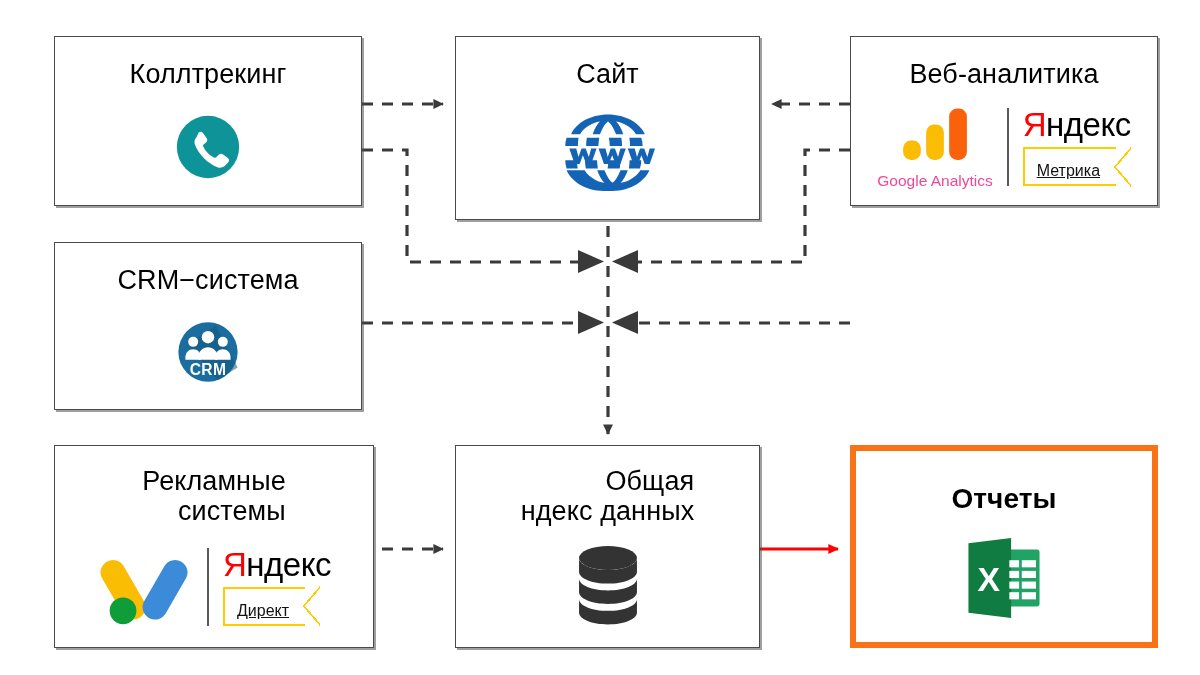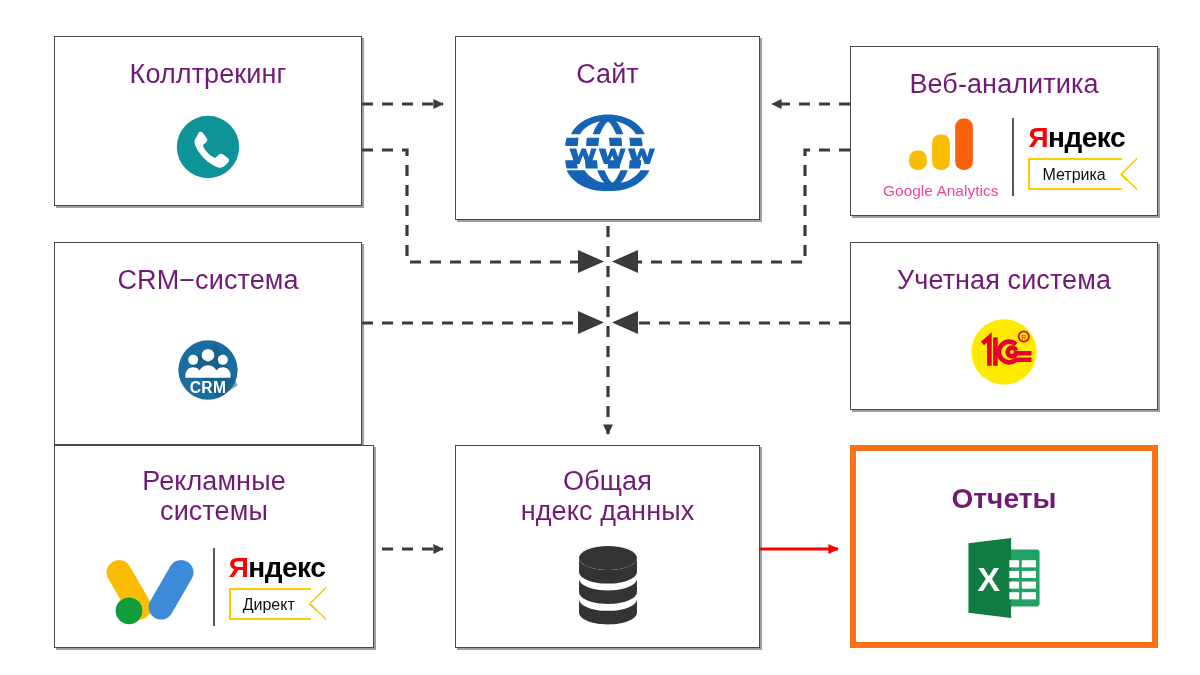--- a/index.html
+++ b/index.html
@@ -21,57 +21,58 @@
     box-shadow:2px 2px 0 rgba(80,80,80,.55);
     box-sizing:border-box;
     display:flex;flex-direction:column;align-items:center;
     z-index:5;
   }
   .node.accent{
     border:6px solid #f97316;
     box-shadow:none;
   }
   .node .title{
-    font-size:27px;color:#701a75;line-height:1.12;
-    text-align:center;letter-spacing:.1px;
+    font-size:27px;color:#000000;line-height:1.12;
+    text-align:right;letter-spacing:.1px;
     white-space:pre-line;font-weight:400;
   }
   .node.accent .title{font-weight:700;font-size:28px;}
   .node .art{
     flex:1;display:flex;align-items:center;justify-content:center;width:100%;
   }
 
   
   #n-calltracking{left:54px;  top:36px;  width:308px; height:170px;}
   #n-site        {left:455px; top:36px;  width:305px; height:184px;}
-  #n-webanalytics{left:850px; top:46px;  width:308px; height:170px;}
-  #n-crm         {left:54px;  top:242px; width:308px; height:203px;}
+  #n-webanalytics{left:850px; top:36px;  width:308px; height:170px;}
+  #n-crm         {left:54px;  top:242px; width:308px; height:168px;}
   #n-accounting  {left:850px; top:242px; width:308px; height:168px;}
   #n-ads         {left:54px;  top:445px; width:320px; height:203px;}
   #n-database    {left:455px; top:445px; width:305px; height:203px;}
   #n-reports     {left:850px; top:445px; width:308px; height:203px;}
 
   #n-calltracking .title,
   #n-site .title,
   #n-webanalytics .title,
   #n-crm .title,
   #n-accounting .title{margin-top:22px;}
   #n-ads .title,#n-database .title{margin-top:20px;}
   #n-reports .title{margin-top:32px;}
 
   
   .logo-row{display:flex;align-items:center;justify-content:center;gap:14px;}
   .vdiv{width:2px;height:78px;background:#5a5a5a;}
   .ya-wrap{display:flex;flex-direction:column;align-items:flex-start;gap:6px;}
-  .ya-word{font-size:28px;line-height:1;font-weight:700;color:#000;letter-spacing:-.5px;}
+  .ya-word{font-size:33px;line-height:1;font-weight:400;color:#000;letter-spacing:-.5px;}
   .ya-word .ya-r{color:#ff0000;}
   .badge{
     position:relative;border:2.4px solid #ffcc00;border-right:none;
-    padding:6px 16px 4px 12px;font-size:16px;color:#111;background:#fff;
+    padding:13px 16px 4px 12px;font-size:16px;color:#111;background:#fff;
     display:inline-block;
+    text-decoration:underline;
   }
   .badge::after{
     content:"";position:absolute;right:-15px;top:-2.4px;bottom:-2.4px;width:17px;
     background:
       linear-gradient(to bottom right,transparent 49.4%,#ffcc00 49.4%,#ffcc00 56%,transparent 56%) top right / 100% 50% no-repeat,
       linear-gradient(to top right,transparent 49.4%,#ffcc00 49.4%,#ffcc00 56%,transparent 56%) bottom right / 100% 50% no-repeat;
   }
   .ga-wrap{display:flex;flex-direction:column;align-items:center;gap:5px;}
   .ga-cap{font-size:15.5px;color:#ec4899;}
 </style>
@@ -176,36 +177,20 @@
           <circle cx="31" cy="37" r="6.4"></circle>
           <path d="M21 57c0-6 4.4-10.4 10-10.4S41 51 41 57v3H21z"></path>
           <circle cx="69" cy="37" r="6.4"></circle>
           <path d="M59 57c0-6 4.4-10.4 10-10.4S79 51 79 57v3H59z"></path>
         </g>
         <text x="50" y="79" font-family="Liberation Sans, sans-serif" font-size="20" font-weight="700" fill="#ffffff" text-anchor="middle" letter-spacing="0.5">CRM</text>
       </svg>
     </div>
   </div>
 
-  <div class="node" id="n-accounting">
-    <div class="title">Учетная система</div>
-    <div class="art">
-      <svg width="86" height="86" viewBox="0 0 100 100">
-        <circle cx="50" cy="50" r="38" fill="#ffeb00"></circle>
-        <g fill="none" stroke="#e4002b" stroke-width="5.4">
-          <path d="M25 40 L33 33 L33 66"></path>
-          <path d="M40 33 L40 66"></path>
-          <path d="M64 41a12 12 0 1 0 0 18 H82"></path>
-          <path d="M64 48.5a5 5 0 1 0 0 3 H82"></path>
-        </g>
-        <circle cx="73" cy="32" r="6" fill="none" stroke="#e4002b" stroke-width="2"></circle>
-        <text x="73" y="35.5" font-family="Liberation Sans, sans-serif" font-size="8" fill="#e4002b" text-anchor="middle">R</text>
-      </svg>
-    </div>
-  </div>
 
   <div class="node" id="n-ads">
     <div class="title">Рекламные
 системы</div>
     <div class="art">
       <div class="logo-row">
         <div>
           <svg width="96" height="86" viewBox="0 0 100 90">
             <rect x="14" y="16" width="26" height="68" rx="13" fill="#fbbc04" transform="rotate(-30 27 50)"></rect>
             <rect x="58" y="16" width="26" height="68" rx="13" fill="#3c8bd9" transform="rotate(30 71 50)"></rect>

